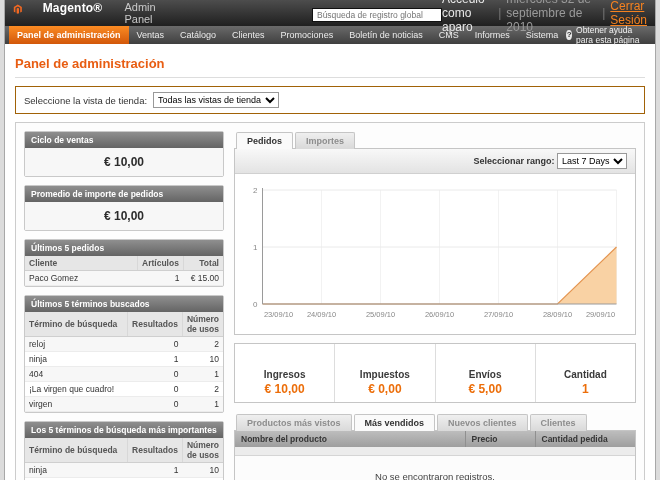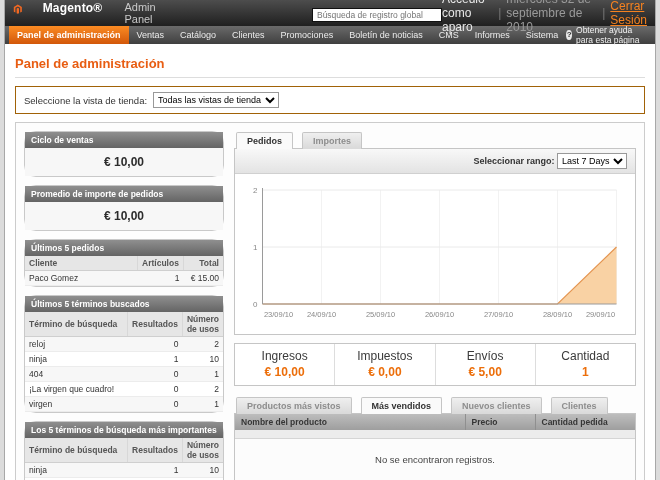--- a/index.html
+++ b/index.html
@@ -34,43 +34,43 @@
   .rule { border-top:1px solid #ddd; margin-bottom:8px; }
 
   .switcher-box { border:1px solid #a16207; background:#fff; padding:5px 8px; font-size:9.5px; color:#333; display:flex; align-items:center; gap:6px; }
   select { font-size:9px; font-family:"Liberation Sans",sans-serif; border:1px solid #999; background:#fff; height:16px; }
 
   .dashboard { border:1px solid #ccc; margin-top:8px; padding:8px; display:flex; gap:10px; background:#fdfdfd; }
   .col-left { width:200px; flex:none; }
   .col-right { flex:1; min-width:0; }
 
   
-  .block { margin-bottom:8px; border:1px solid #c9c9c9; border-radius:12px; }
+  .block { margin-bottom:8px; border:1px solid #c9c9c9; border-radius:2px; }
   .block-head { background:linear-gradient(#8f8f8f,#646464); color:#fff; font-size:8.5px; font-weight:bold; padding:3px 6px; }
   .block-value { background:#f7f7f7; text-align:center; font-size:12px; font-weight:bold; color:#2c2c2c; padding:7px 0; }
   table.mini { width:100%; border-collapse:collapse; font-size:8.5px; background:#fff; }
   table.mini th { background:#e6e6e6; color:#555; font-weight:bold; text-align:left; padding:2px 4px; border-bottom:1px solid #cfcfcf; border-right:1px solid #d8d8d8; }
   table.mini th:last-child { border-right:none; }
   table.mini td { padding:2px 4px; border-bottom:1px solid #ececec; color:#333; }
   table.mini tr:nth-child(even) td { background:#f7f7f7; }
   table.mini .num { text-align:right; width:20%; }
 
   
-  .tabs { display:flex; gap:9px; padding-left:2px; }
+  .tabs { display:flex; gap:2px; padding-left:2px; }
   .tab { font-size:9px; font-weight:bold; padding:3px 10px; border:1px solid #c5c5c5; border-bottom:none; border-radius:2px 2px 0 0; background:linear-gradient(#efefef,#d9d9d9); color:#8d8d8d; cursor:pointer; position:relative; top:1px; }
   .tab.active { background:#fafafa; color:#333; }
   .panel { border:1px solid #c5c5c5; background:#fff; }
   .range-row { background:linear-gradient(#f8f8f8,#e3e3e3); border-bottom:1px solid #d0d0d0; padding:4px 8px; text-align:right; font-size:9px; font-weight:bold; color:#333; }
   .chart-wrap { padding:8px 6px 2px 6px; }
   .chart-wrap svg { display:block; width:100%; }
 
   .stats { display:flex; border:1px solid #c5c5c5; margin-top:8px; background:#fff; }
   .stat { flex:1; text-align:center; padding:5px 0 6px 0; border-left:1px solid #ddd; }
   .stat:first-child { border-left:none; }
-  .stat-label { font-size:12px; font-weight:normal; color:#3a3a3a; }
+  .stat-label { font-size:10px; font-weight:bold; color:#3a3a3a;margin-top:20px; }
   .stat-value { font-size:12px; font-weight:bold; color:#ec6e0a; margin-top:2px; }
 
   .bottom-tabs { margin-top:10px; }
   .grid { border:1px solid #c5c5c5; background:#fff; }
   table.grid-t { width:100%; border-collapse:collapse; font-size:8.5px; }
   table.grid-t th { background:linear-gradient(#bdbdbd,#9e9e9e); color:#353535; font-weight:bold; text-align:left; padding:3px 6px; border-right:1px solid #8f8f8f; }
   table.grid-t th:last-child { border-right:none; }
   .filter-strip { height:9px; background:#ececec; border-bottom:1px solid #d5d5d5; }
   .empty-row { text-align:center; font-size:9.5px; color:#444; padding:15px 0 16px 0; background:#fcfcfc; }
   .col-precio { width:70px; }

